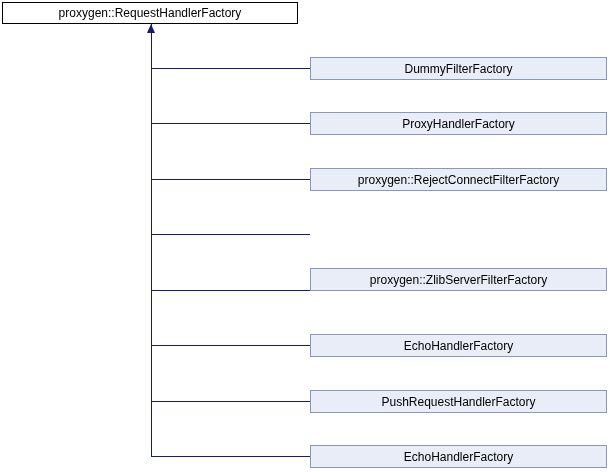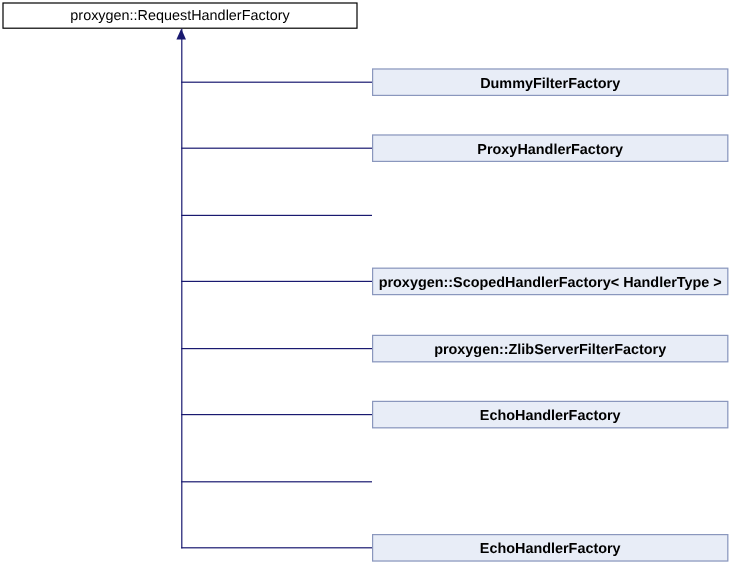--- a/index.html
+++ b/index.html
@@ -37,21 +37,20 @@
     width: 296px; height: 22px;
     background: var(--parent-fill);
     border: 1px solid var(--parent-border);
   }
   .node.child {
     left: 310px;
     width: 297px; height: 23px;
     background: var(--child-fill);
     border: 1px solid var(--child-border);
     cursor: pointer;
-    font-weight: bold;
   }
   .trunk {
     position: absolute;
     left: 151px; top: 24px;
     width: 1px; height: 433px;
     background: var(--edge);
   }
   .branch {
     position: absolute;
     left: 151px;
@@ -83,23 +82,24 @@
   <div class="branch" style="top:234px"></div>
   <div class="branch" style="top:290px"></div>
   <div class="branch" style="top:345px"></div>
   <div class="branch" style="top:401px"></div>
   <div class="branch" style="top:456px"></div>
 
   <div class="node child" style="top:57px">DummyFilterFactory</div>
 
   <div class="node child" style="top:112px">ProxyHandlerFactory</div>
 
+  <div class="node child" style="top:168px">proxygen::RejectConnectFilterFactory</div>
 
-  <div class="node child" style="top:223px">proxygen::ScopedHandlerFactory&lt; HandlerType &gt;</div>
 
-  <div class="node child" style="top:279px">proxygen::ZlibServerFilterFactory</div>
+  <div class="node child" style="top:268px">proxygen::ZlibServerFilterFactory</div>
 
   <div class="node child" style="top:334px">EchoHandlerFactory</div>
 
+  <div class="node child" style="top:390px">PushRequestHandlerFactory</div>
 
   <div class="node child" style="top:445px">EchoHandlerFactory</div>
 
 </div>
 
 </body></html>

